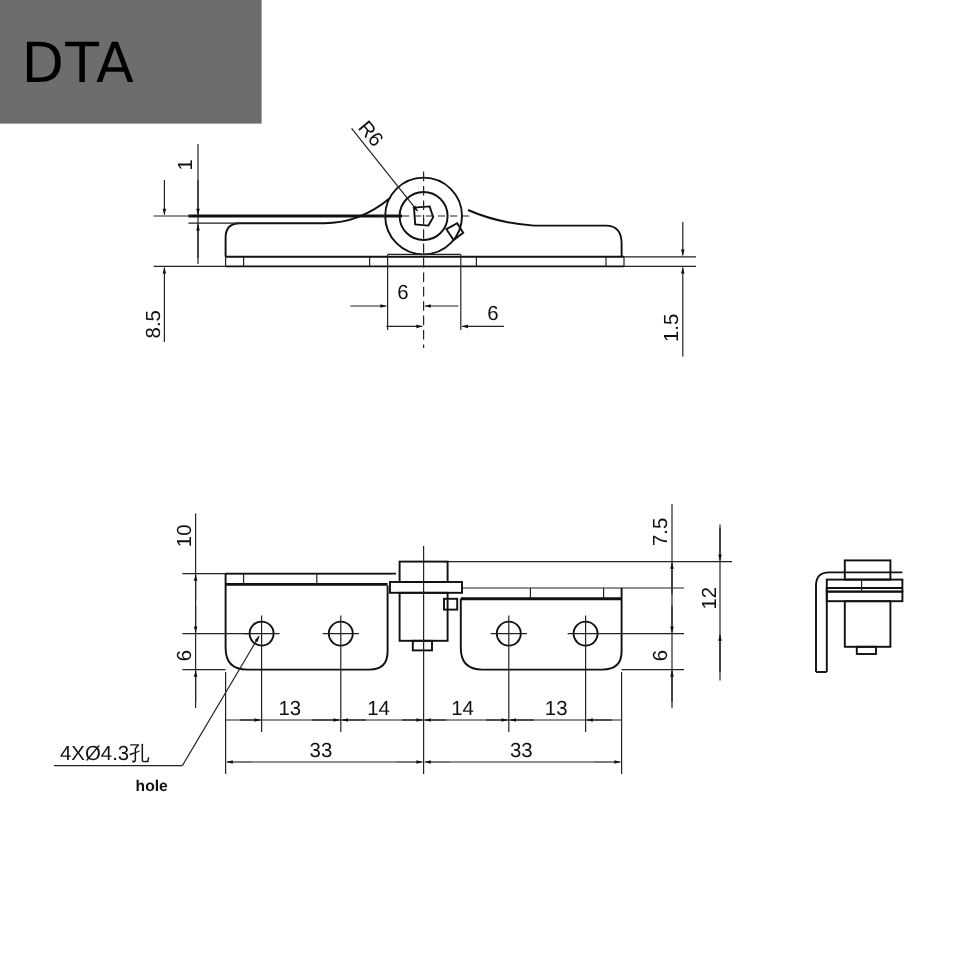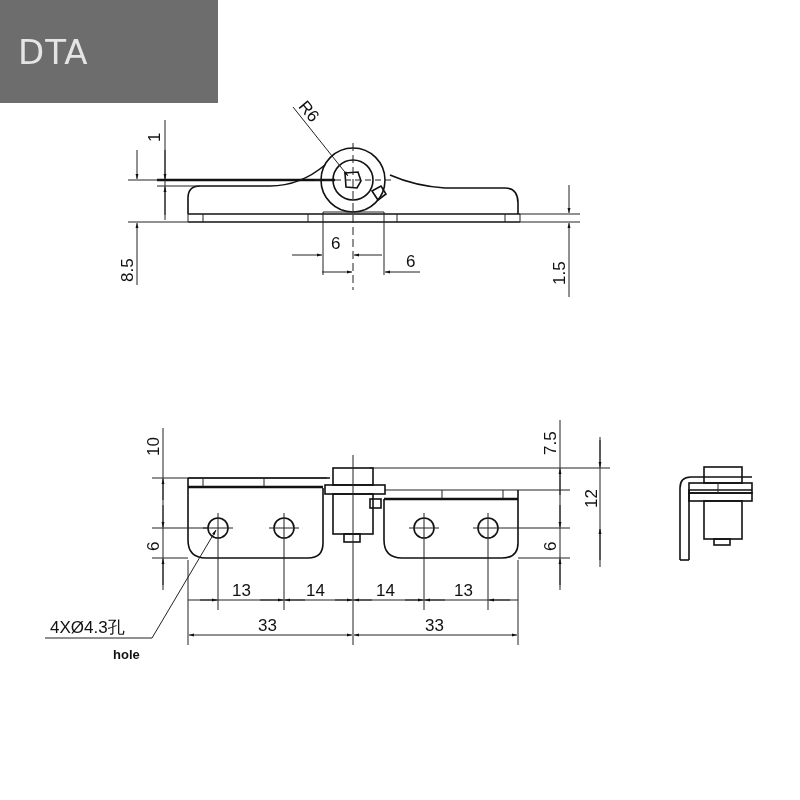--- a/index.html
+++ b/index.html
@@ -1,18 +1,18 @@
 <!DOCTYPE html>
 <html><head>
 <meta charset="utf-8">
 <style>
   html, body { margin: 0; padding: 0; background: #ffffff; }
   body { width: 800px; height: 800px; position: relative; overflow: hidden; font-family: "Liberation Sans", sans-serif; }
   .label-box { position: absolute; left: 0; top: 0; width: 218px; height: 103px; background: #6e6d6d; }
-  .label-text { position: absolute; left: 18px; top: 24px; font-family: "DejaVu Sans", sans-serif; font-size: 34px; color: #e5e5e5; letter-spacing: 1px; line-height: 56px; }
+  .label-text { position: absolute; left: 18px; top: 24px; font-family: "DejaVu Sans", sans-serif; font-size: 46px; color: #000000; letter-spacing: 1px; line-height: 56px; }
   svg.drawing { position: absolute; left: 0; top: 0; }
   svg text { font-family: "Liberation Sans", sans-serif; fill: #111; }
   .thin { stroke: #222; stroke-width: 1; fill: none; }
   .med { stroke: #111; stroke-width: 1.6; fill: none; }
   .thick { stroke: #111; stroke-width: 2.4; fill: none; }
 </style>
 </head>
 <body>
 
 <div class="label-box">

